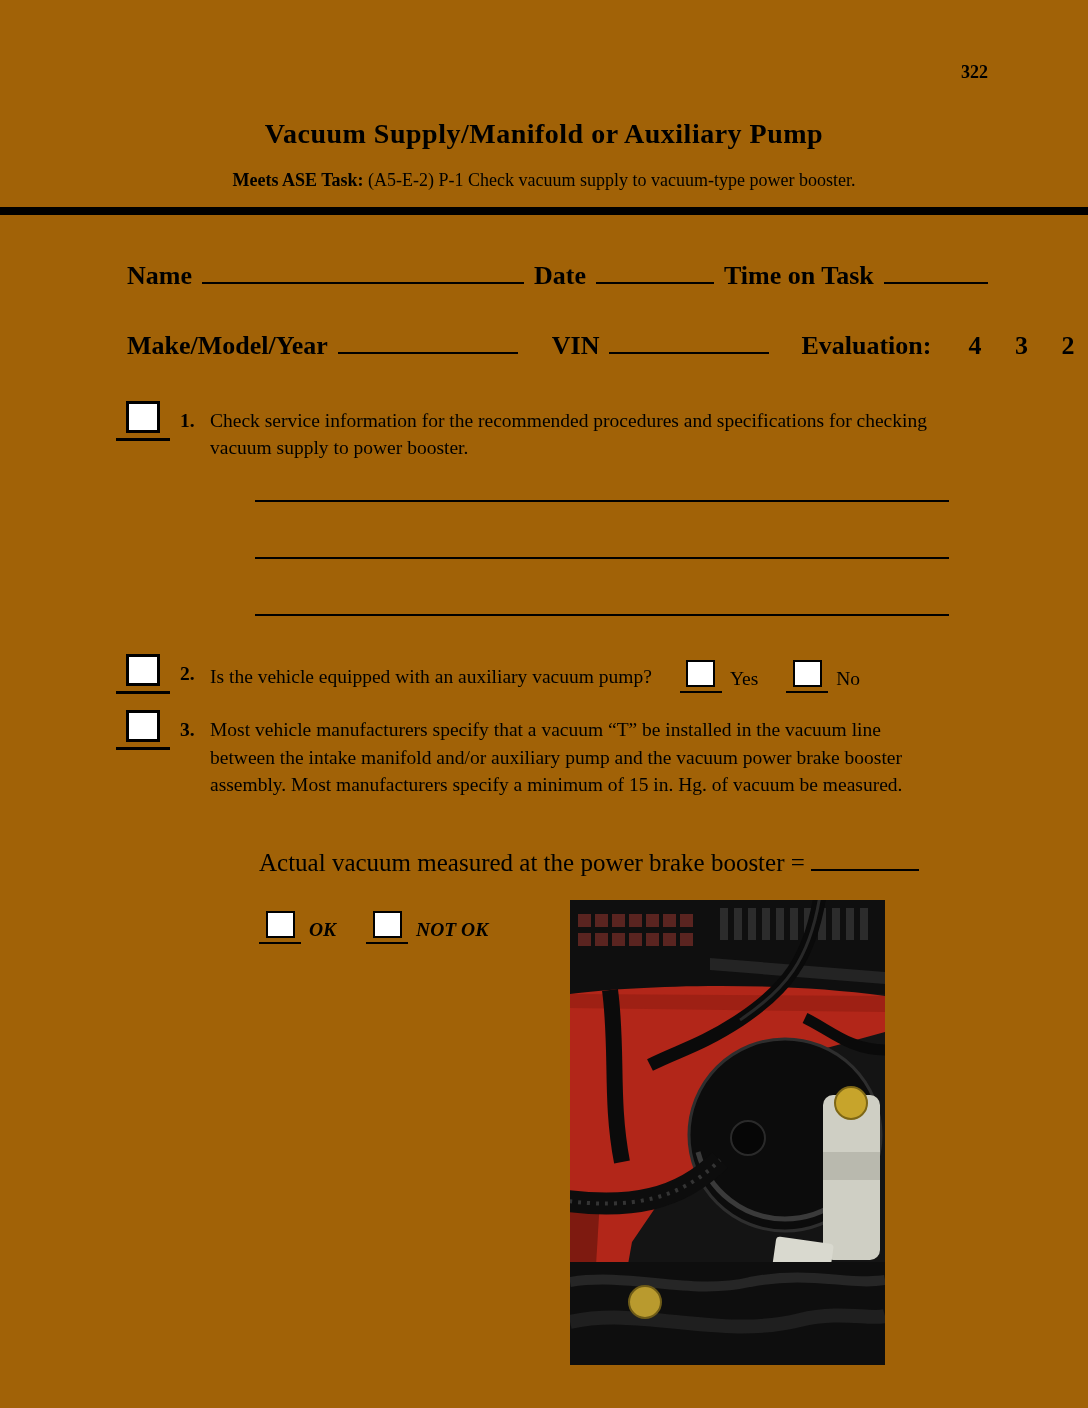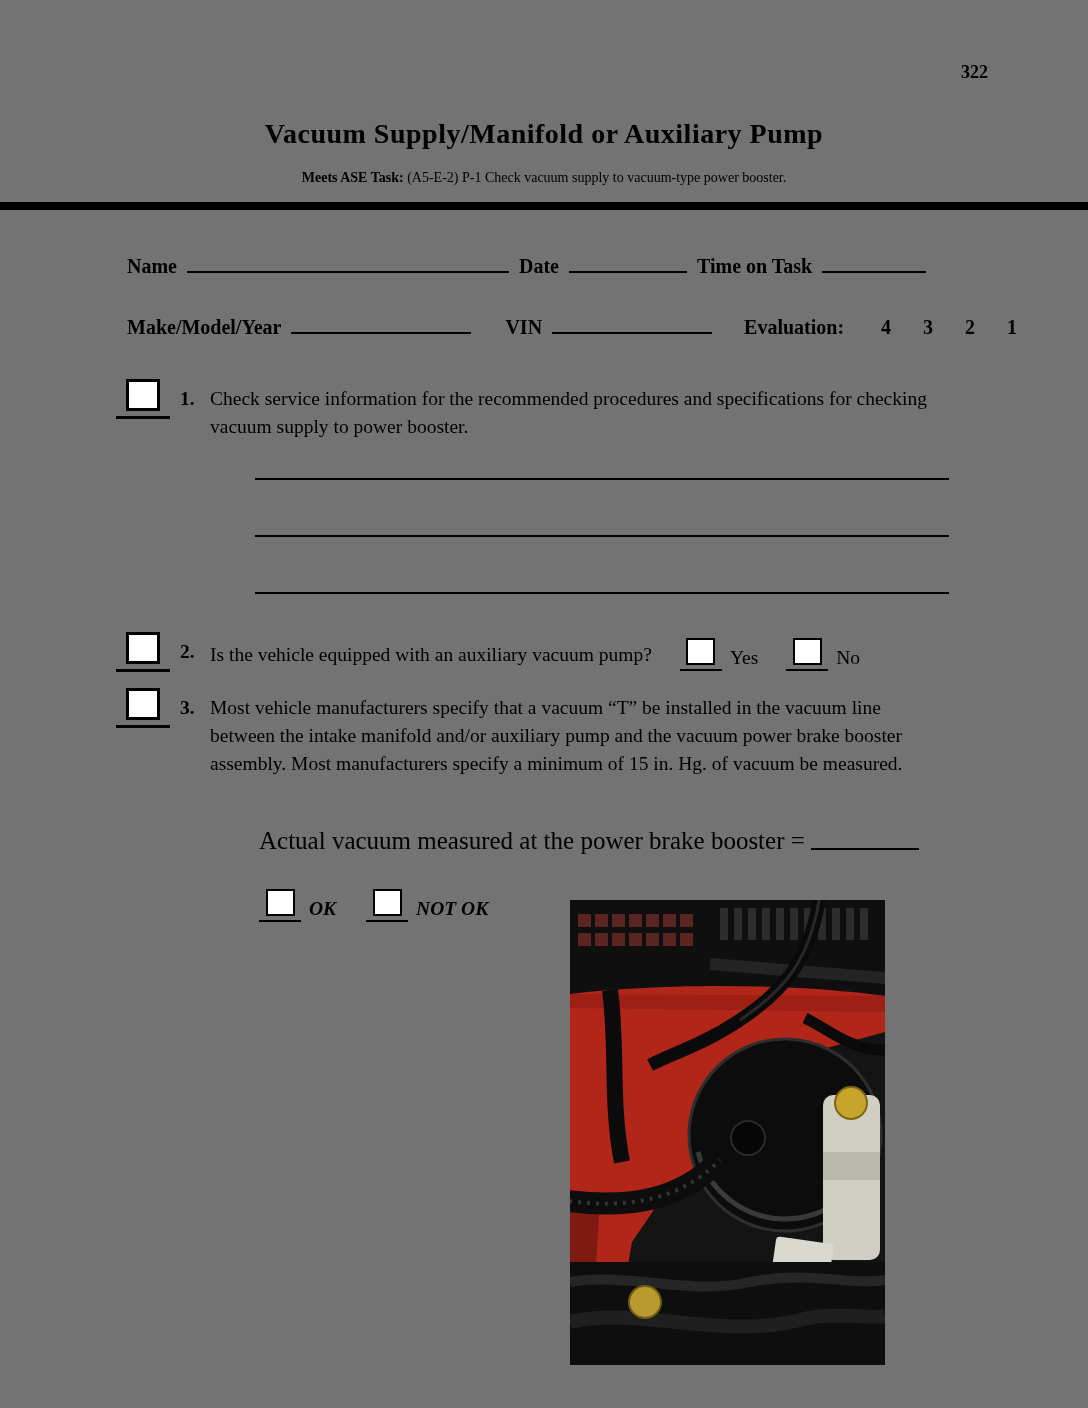--- a/index.html
+++ b/index.html
@@ -1,20 +1,20 @@
 <!DOCTYPE html>
 <html><head>
 <meta charset="utf-8">
 <style>
   html,body { margin:0; padding:0; background:#ffffff; }
   .page {
     position:relative;
     width:1088px;
     height:1408px;
-    background:#737373;
+    background:#a16207;
     font-family:"Liberation Serif","DejaVu Serif",serif;
     color:#000;
     overflow:hidden;
   }
   .page-number {
     position:absolute;
     top:62px;
     right:100px;
     font-size:18px;
     font-weight:bold;
@@ -23,32 +23,32 @@
     margin:0;
     padding-top:118px;
     text-align:center;
     font-size:28px;
     font-weight:bold;
     letter-spacing:0.5px;
   }
   .task-line {
     margin:20px 0 0 0;
     text-align:center;
-    font-size:14px;
+    font-size:18px;
   }
   .bold { font-weight:bold; }
   .rule {
     margin-top:16px;
     height:8px;
     background:#000;
     width:100%;
   }
   .form-section {
     margin:40px 125px 0 127px;
-    font-size:20px;
+    font-size:26px;
   }
   .form-row {
     display:flex;
     align-items:baseline;
     gap:10px;
     white-space:nowrap;
   }
   .form-row + .form-row { margin-top:33px; }
   .blank {
     display:inline-block;

